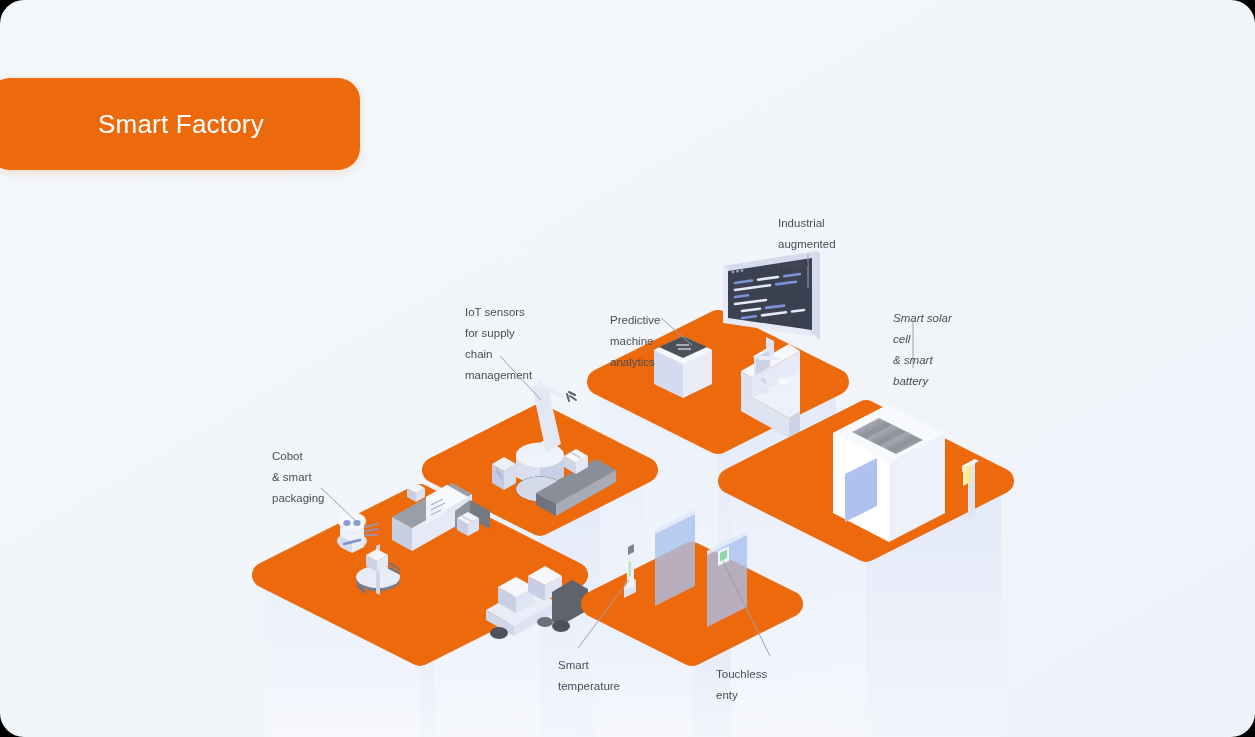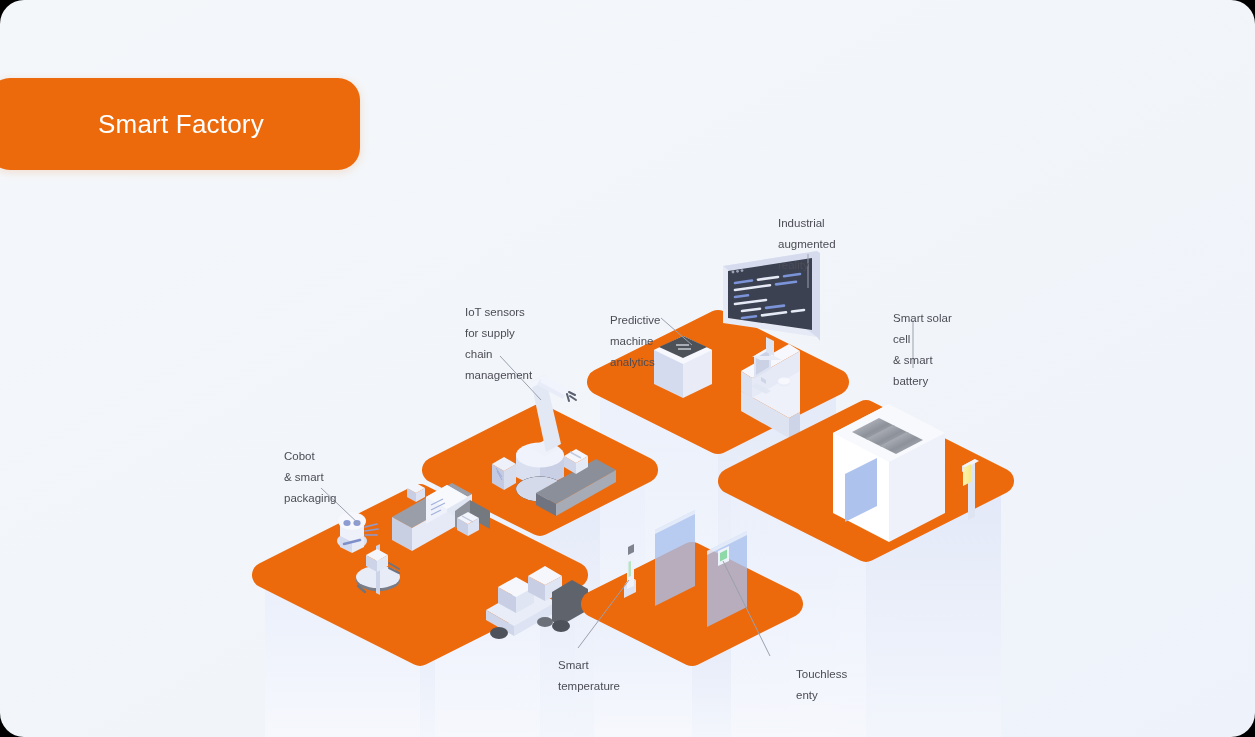--- a/index.html
+++ b/index.html
@@ -278,35 +278,35 @@
       <path d="M913,320 L913,368"></path>
       <path d="M578,648 L629,580"></path>
       <path d="M770,656 L723,561"></path>
     </g>
   </svg>
 
   <div id="title-badge">
     <span>Smart Factory</span>
   </div>
 
-  <div class="lbl" style="left:284px;top:446px;">Cobot
+  <div class="lbl" style="left:272px;top:446px;">Cobot
 &amp; smart
 packaging</div>
   <div class="lbl" style="left:465px;top:302px;">IoT sensors
 for supply
 chain
 management</div>
   <div class="lbl" style="left:610px;top:282px;margin-top:28px;">Predictive
 machine
 analytics</div>
   <div class="lbl" style="left:778px;top:213px;">Industrial
 augmented
 reality</div>
-  <div class="lbl" style="left:893px;top:308px;">Smart solar
+  <div class="lbl" style="left:893px;top:308px;font-style:italic;">Smart solar
 cell
 &amp; smart
 battery</div>
   <div class="lbl" style="left:558px;top:655px;">Smart
 temperature</div>
-  <div class="lbl" style="left:796px;top:664px;">Touchless
+  <div class="lbl" style="left:716px;top:664px;">Touchless
 enty</div>
 
 </div>
 
 </body></html>

